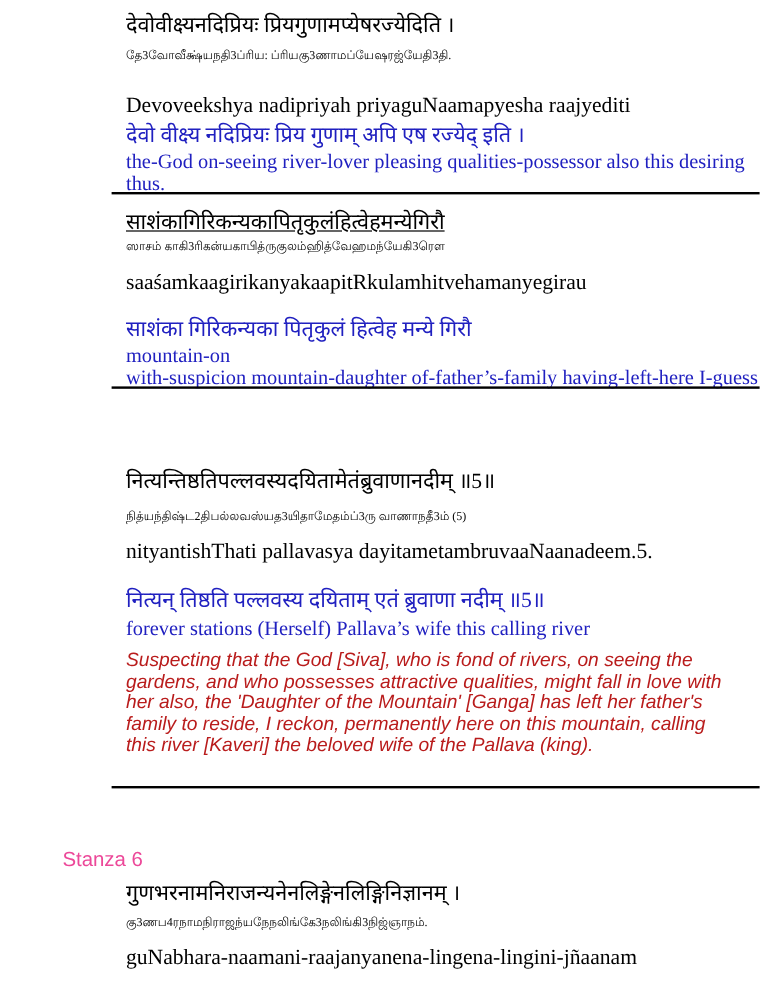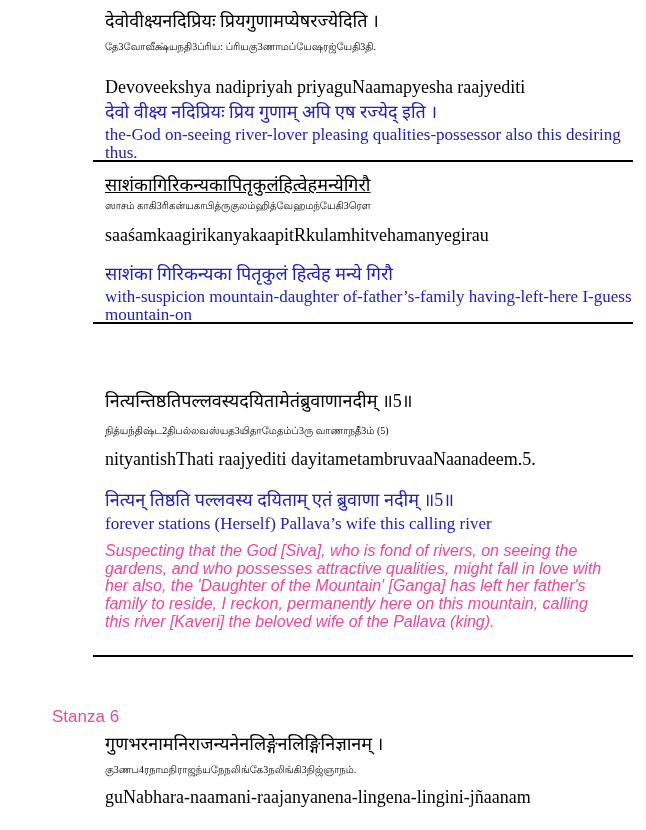--- a/index.html
+++ b/index.html
@@ -56,21 +56,21 @@
     border-top: 2px solid #000000;
     margin: 0;
   }
   .italic-para {
     position: absolute;
     left: 105px;
     font-family: "Liberation Sans", sans-serif;
     font-style: italic;
     font-size: 16px;
     line-height: 17.7px;
-    color: #ec4899;
+    color: #b91c1c;
   }
   .italic-para .sub-line { white-space: nowrap; }
   .stanza-heading {
     position: absolute;
     left: 52px;
     font-family: "Liberation Sans", sans-serif;
     font-size: 17px;
     color: #ec4899;
     white-space: nowrap;
   }
@@ -89,29 +89,29 @@
 </div>
 
 <hr class="divider" style="top:160px;">
 
 <div class="line deva-black" style="top:172px;text-decoration:underline;">साशंकागिरिकन्यकापितृकुलंहित्वेहमन्येगिरौ</div>
 <div class="line tamil-black" style="top:200px;">ஸாசம் காகி3ரிகன்யகாபித்ருகுலம்ஹித்வேஹமந்யேகி3ரௌ</div>
 <div class="line roman-black" style="top:225px;">saaśamkaagirikanyakaapitRkulamhitvehamanyegirau</div>
 
 <div class="line deva-blue" style="top:261px;">साशंका गिरिकन्यका पितृकुलं हित्वेह मन्ये गिरौ</div>
 <div class="line eng-blue" style="top:288px;">
+  <div class="sub-line">mountain-on</div>
   <div class="sub-line">with-suspicion mountain-daughter of-father’s-family having-left-here I-guess</div>
-  <div class="sub-line">mountain-on</div>
 </div>
 
 <hr class="divider" style="top:322px;">
 
 <div class="line deva-black" style="top:388px;">नित्यन्तिष्ठतिपल्लवस्यदयितामेतंब्रुवाणानदीम् ॥5॥</div>
 <div class="line tamil-black" style="top:425px;">நித்யந்திஷ்ட2திபல்லவஸ்யத3யிதாமேதம்ப்3ரு வாணாநதீ3ம் (5)</div>
-<div class="line roman-black" style="top:449px;">nityantishThati raajyediti dayitametambruvaaNaanadeem.5.</div>
+<div class="line roman-black" style="top:449px;">nityantishThati pallavasya dayitametambruvaaNaanadeem.5.</div>
 
 <div class="line deva-blue" style="top:487px;">नित्यन् तिष्ठति पल्लवस्य दयिताम् एतं ब्रुवाणा नदीम् ॥5॥</div>
 <div class="line eng-blue" style="top:515px;">
   <div class="sub-line">forever stations (Herself) Pallava’s wife this calling river</div>
 </div>
 
 <div class="italic-para" style="top:542px;">
   <div class="sub-line">Suspecting that the God [Siva], who is fond of rivers, on seeing the</div>
   <div class="sub-line">gardens, and who possesses attractive qualities, might fall in love with</div>
   <div class="sub-line">her also, the 'Daughter of the Mountain' [Ganga] has left her father's</div>

